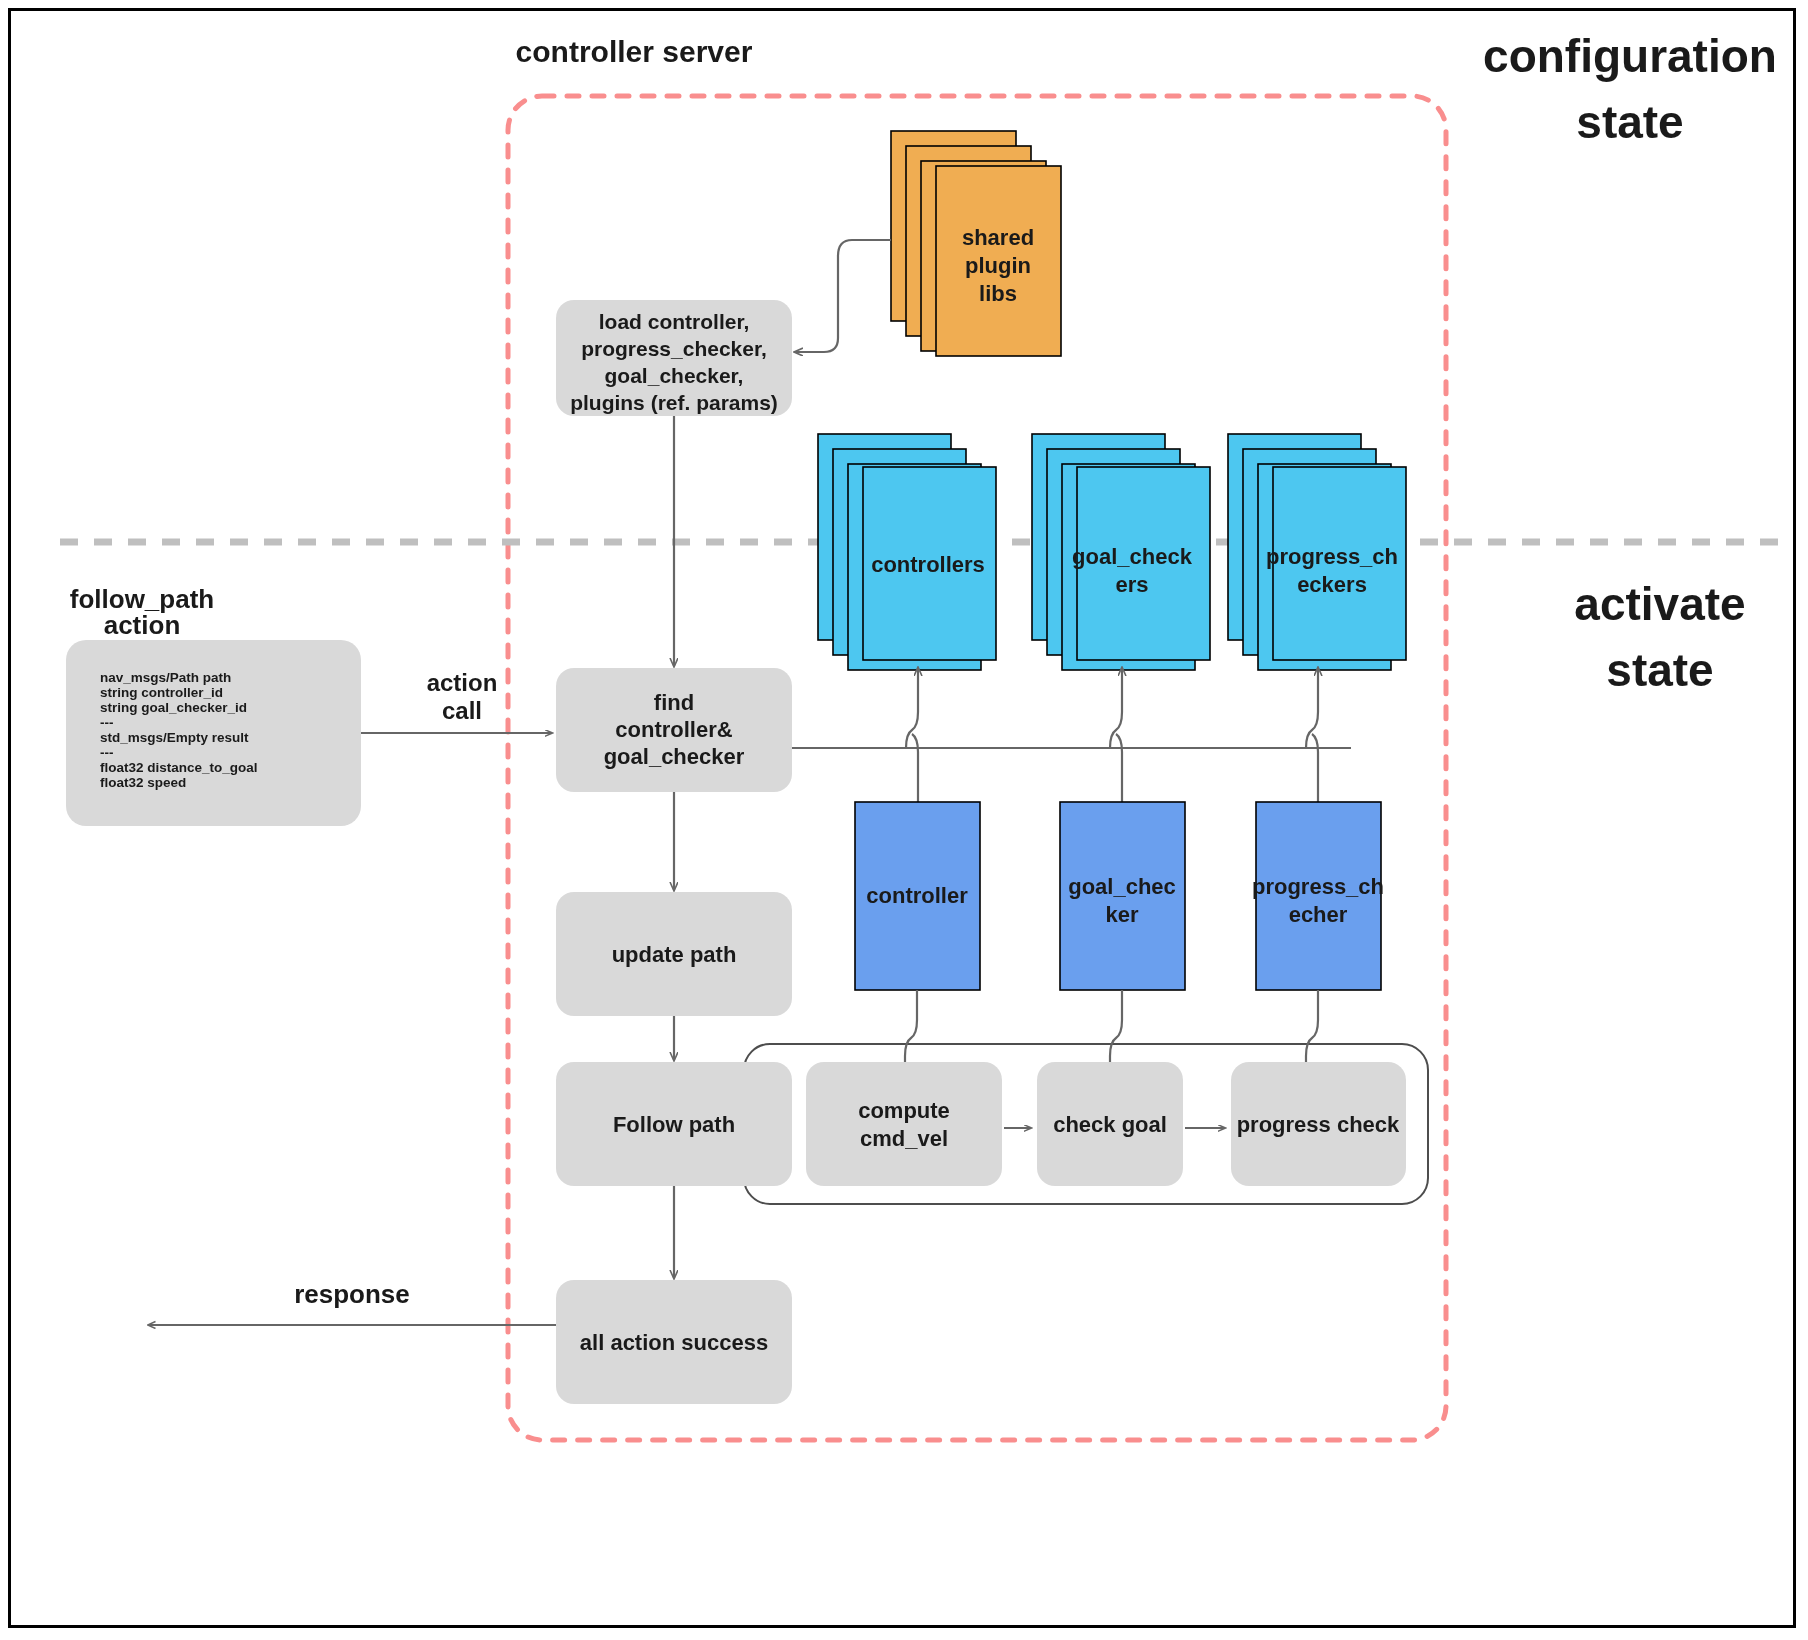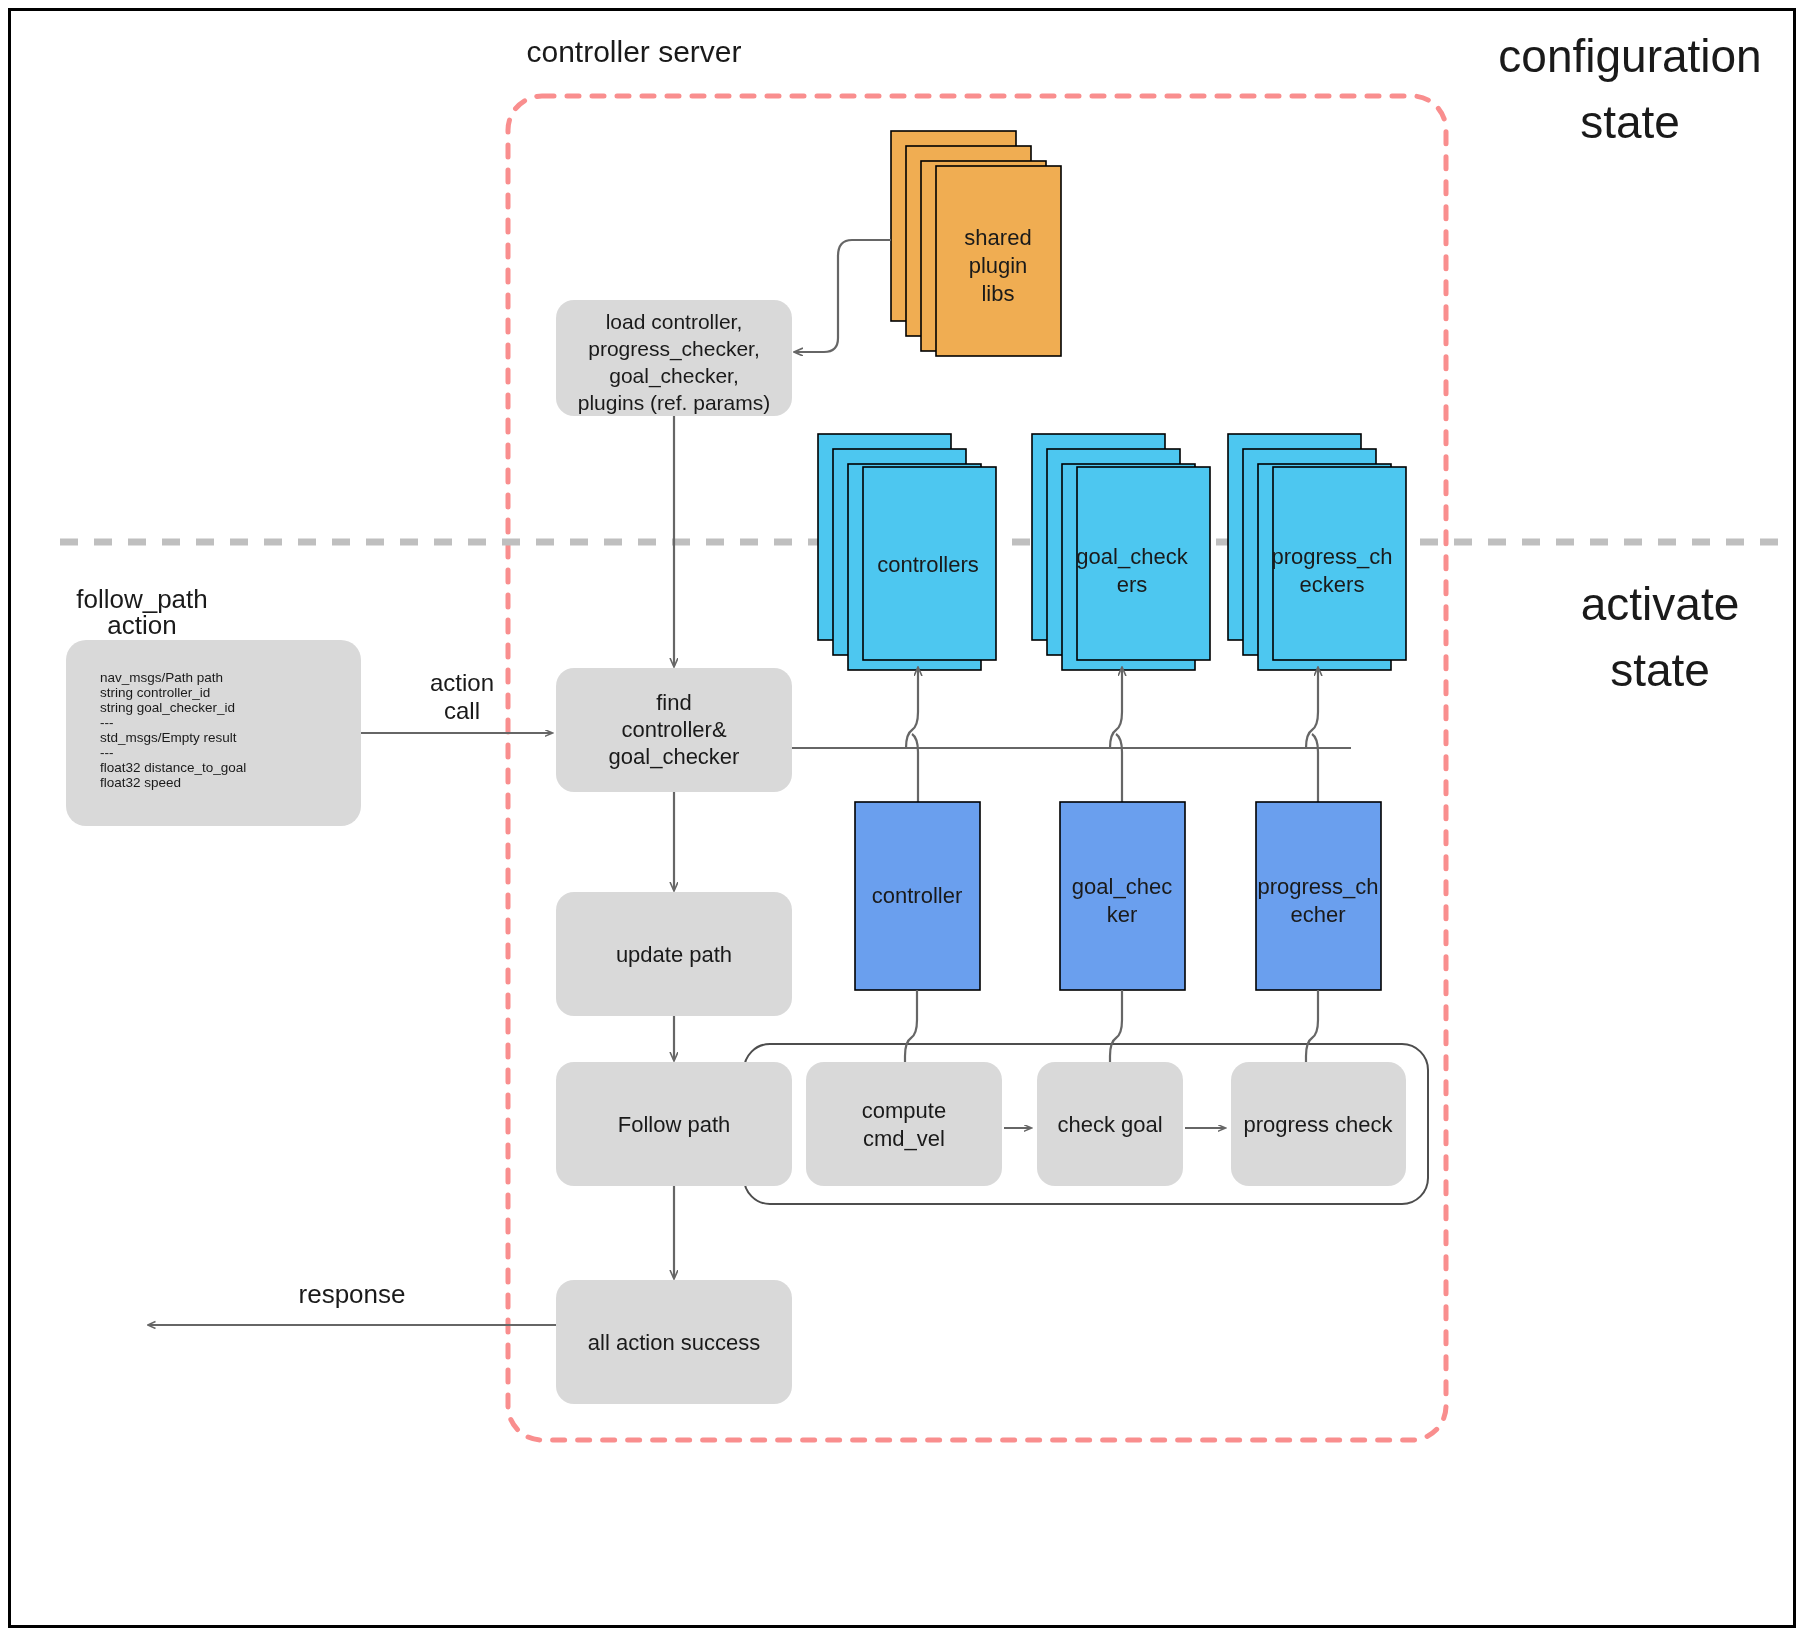--- a/index.html
+++ b/index.html
@@ -1,17 +1,17 @@
 <!DOCTYPE html>
 <html><head>
 <meta charset="utf-8">
 <style>
   html,body{margin:0;padding:0;background:#ffffff;}
   body{width:1808px;height:1640px;font-family:"Liberation Sans",sans-serif;}
-  #root{position:relative;width:1808px;height:1640px;background:#fff;overflow:hidden;}
+  #root{position:relative;width:1808px;height:1640px;background:#fff;overflow:hidden;font-weight:bold;}
   #frame{position:absolute;left:8px;top:8px;width:1788px;height:1620px;border:3px solid #000;box-sizing:border-box;}
   svg#diagram{position:absolute;left:0;top:0;width:1808px;height:1640px;}
   .lbl{font-family:"Liberation Sans",sans-serif;fill:#1a1a1a;}
   text{white-space:pre;}
 </style>
 </head>
 <body>
 
 <div id="root">
   <div id="frame"></div>

